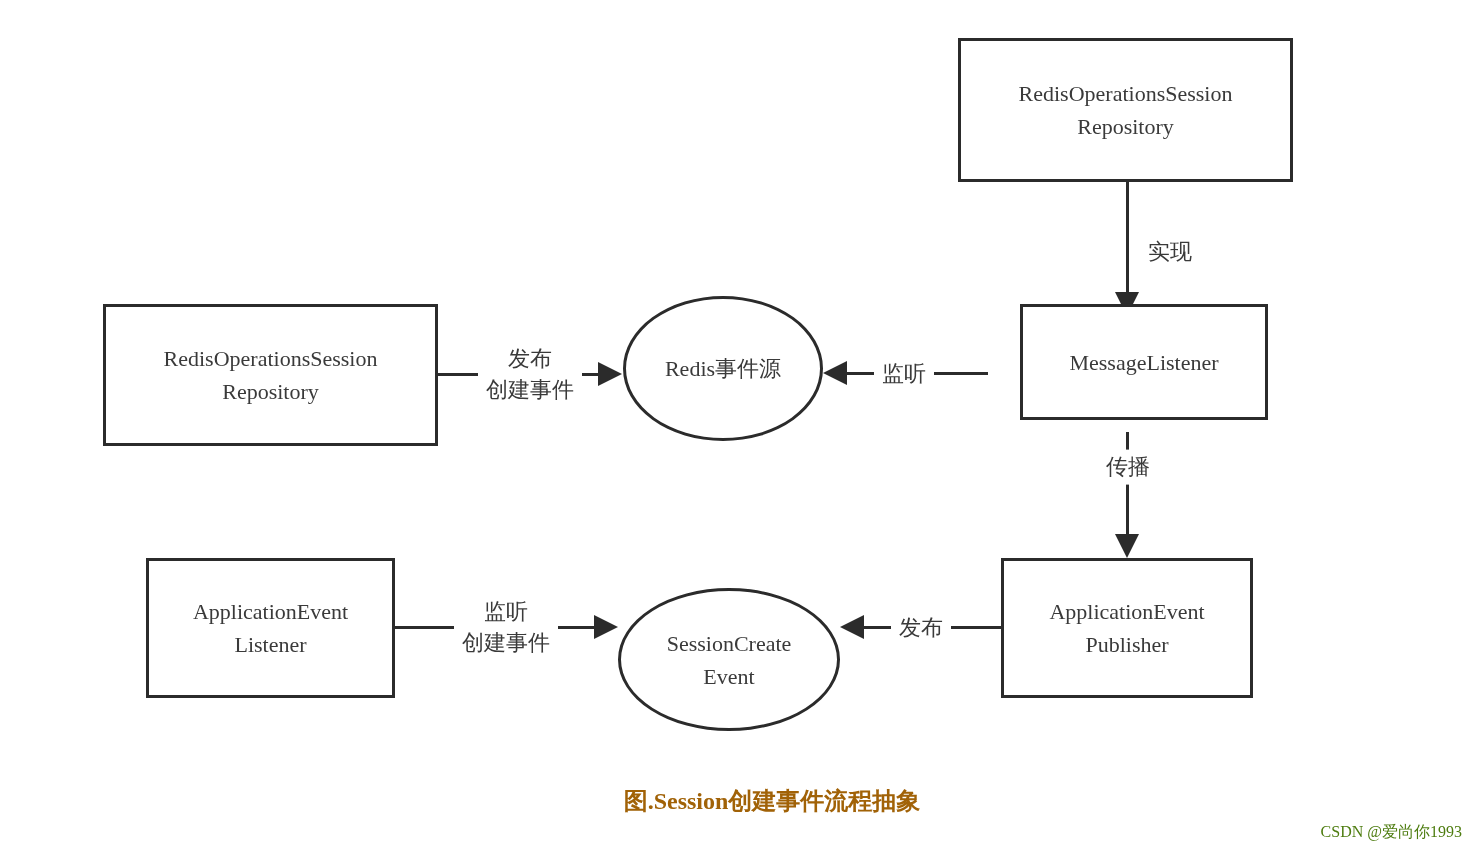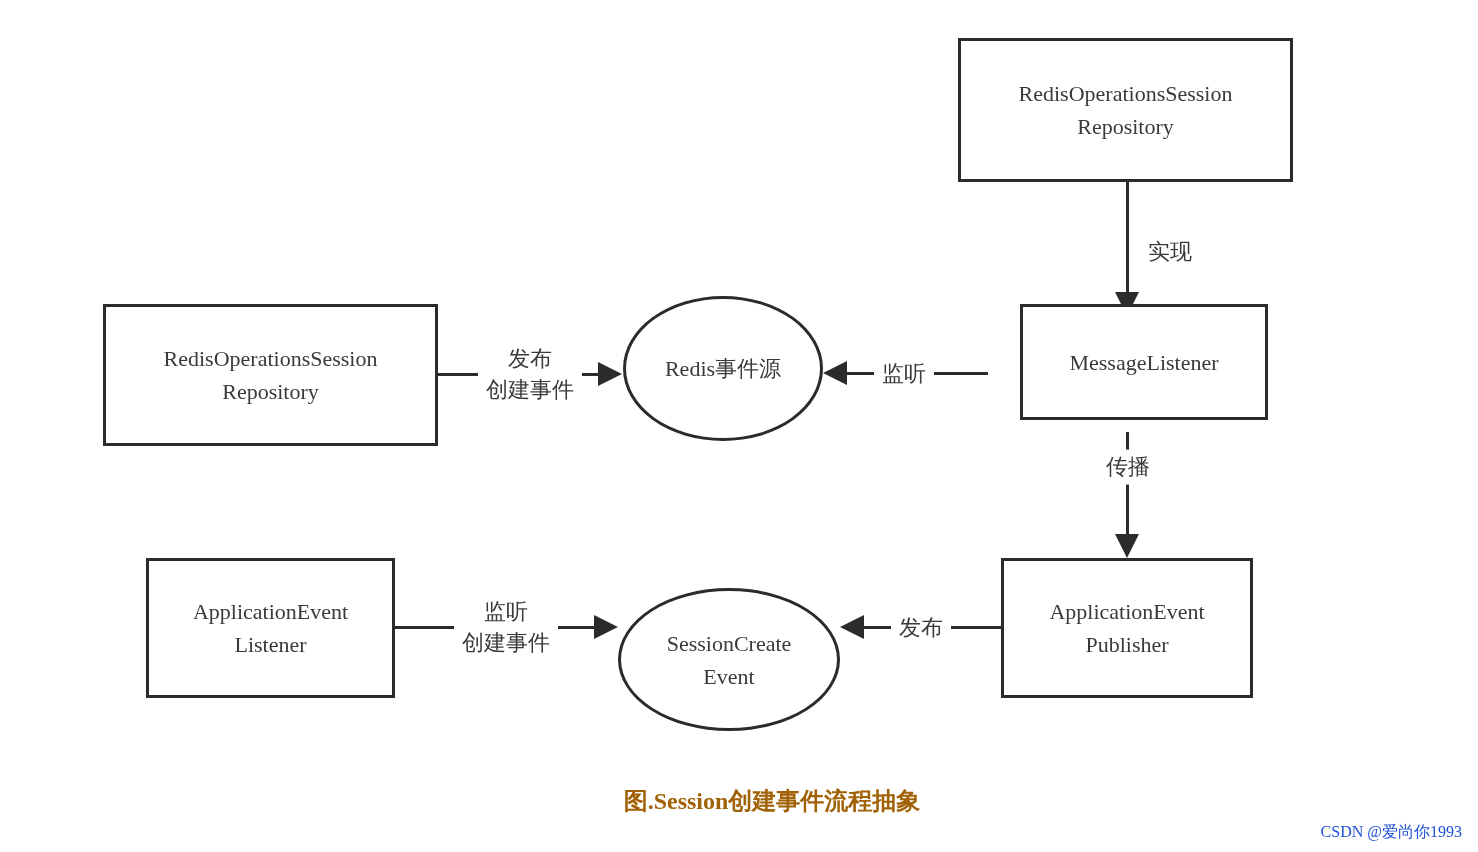--- a/index.html
+++ b/index.html
@@ -92,21 +92,21 @@
     font-size: 24px;
     font-weight: bold;
     color: #a16207;
     white-space: nowrap;
   }
   .watermark {
     position: absolute;
     right: 16px;
     top: 822px;
     font-size: 16px;
-    color: #1d4ed8;
+    color: #4d7c0f;
     text-shadow: 1px 1px 0 #ffffff;
     white-space: nowrap;
   }
 </style>
 </head>
 <body>
 
 <div class="canvas">
 
   <div class="node rect" style="left:958px; top:38px; width:335px; height:144px;">

